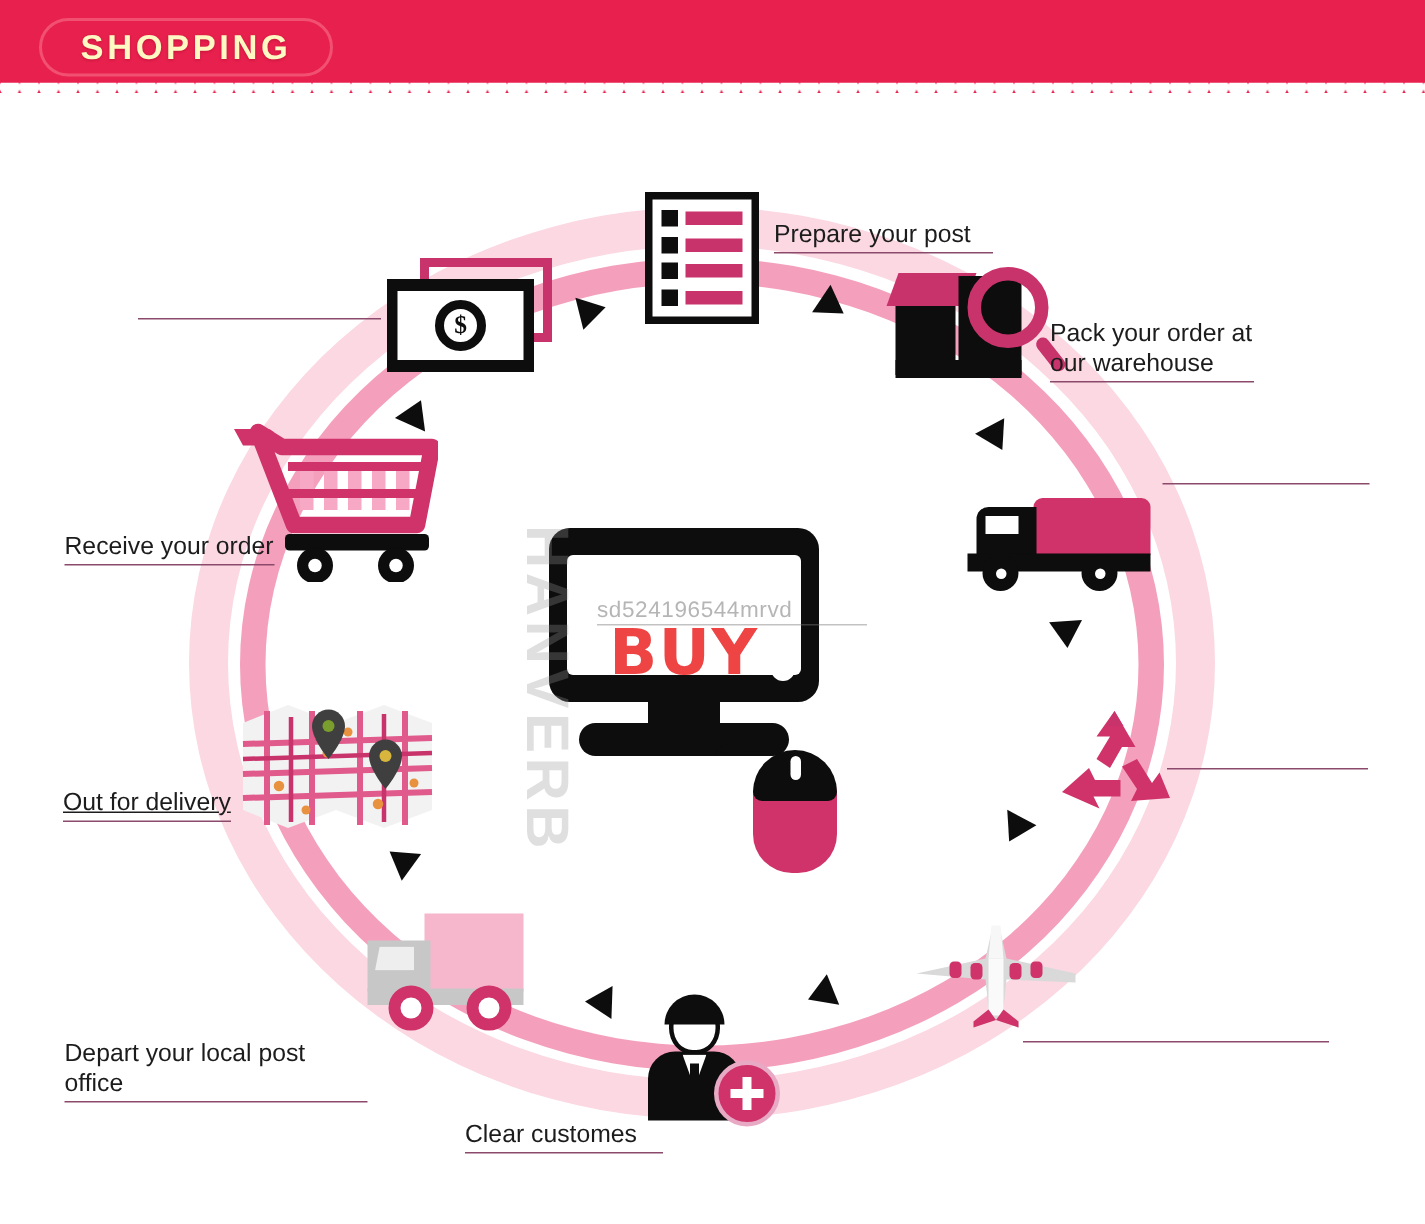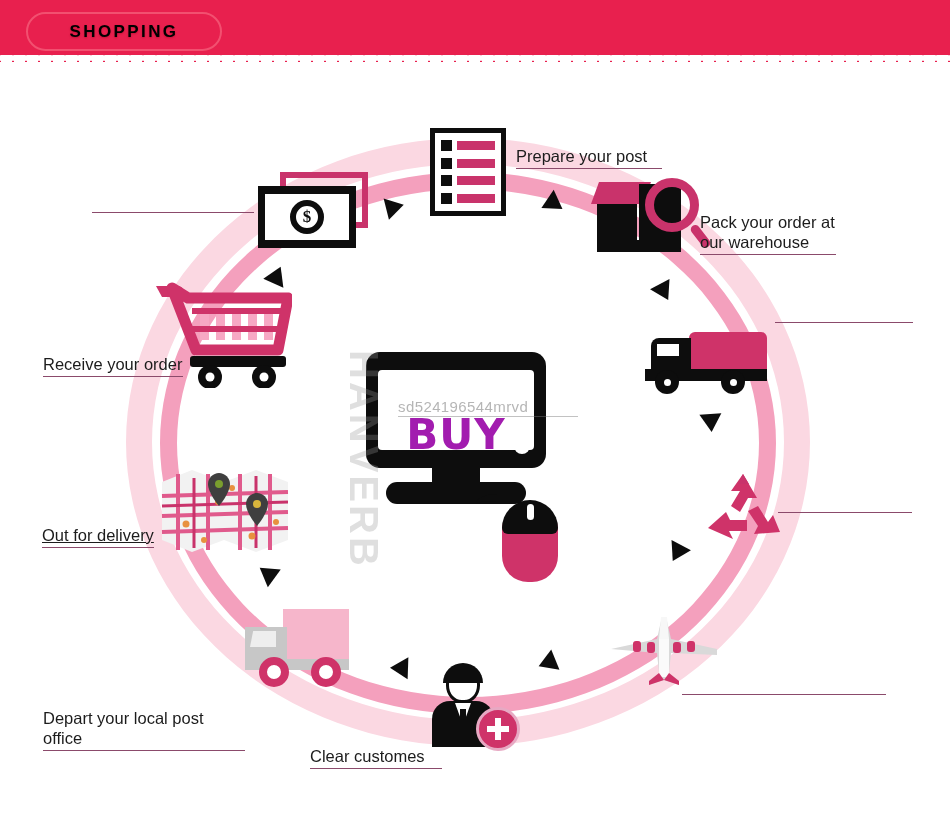--- a/index.html
+++ b/index.html
@@ -30,21 +30,21 @@
   #shopping-badge {
     position: absolute; left: 26px; top: 12px;
     width: 196px; height: 39px;
     border: 2px solid #f0追;
     border: 2px solid #f25070;
     border-radius: 20px;
     background: #e8204e;
     display: flex; align-items: center; justify-content: center;
   }
   #shopping-badge span {
-    color: #000000; font-size: 17px; font-weight: bold;
+    color: #fef9c3; font-size: 23px; font-weight: bold;
     letter-spacing: 2.4px;
     text-shadow: 0 1px 2px rgba(150,0,30,.45);
     text-align: right;
   }
 
   
   #ribbon-wrap {
     position:absolute; left:118px; top:132px; width:700px; height:620px;
   }
   .ribbon-ring {
@@ -166,21 +166,21 @@
   
   #icon-cart { left:152px; top:278px; width:140px; height:110px; }
 
   
   #icon-monitor { left:366px; top:352px; width:180px; height:180px; }
   #mon-frame { position:absolute; left:0; top:0; width:180px; height:116px;
                background:#0d0d0d; border-radius:14px; padding:12px;
                display:flex; align-items:center; justify-content:center; }
   #mon-screen { width:156px; height:80px; background:#ffffff; border-radius:4px;
                 display:flex; align-items:center; justify-content:center; }
-  #mon-buy { color:#a21caf; font-size:42px; font-weight:bold; letter-spacing:1px;
+  #mon-buy { color:#ef4444; font-size:42px; font-weight:bold; letter-spacing:1px;
              font-family:"DejaVu Sans", sans-serif;margin-top:48px; }
   #mon-dot { position:absolute; right:16px; bottom:14px; width:16px; height:16px;
              border-radius:50%; background:#ffffff; }
   #mon-neck { position:absolute; left:66px; top:112px; width:48px; height:26px; background:#0d0d0d; }
   #mon-base { position:absolute; left:20px; top:130px; width:140px; height:22px;
               background:#0d0d0d; border-radius:12px; }
   #mouse { position:absolute; left:136px; top:150px; width:56px; height:80px;
            background:#cf3369; border-radius:28px 28px 26px 26px; }
   #mouse-top { position:absolute; left:136px; top:148px; width:56px; height:34px;
                background:#0d0d0d; border-radius:28px 28px 6px 6px; }
@@ -417,21 +417,21 @@
 
 <div class="step-label" style="left:682px; top:672px; width:204px;">
   <span class="rule"></span>
 </div>
 
 <div class="step-label" style="left:310px; top:726px; width:132px;">
   <span>Clear customes</span>
   <span class="rule"></span>
 </div>
 
-<div class="step-label" style="left:43px; top:688px; width:202px;">
+<div class="step-label" style="left:43px; top:672px; width:202px;">
   <span>Depart your local post office</span>
   <span class="rule"></span>
 </div>
 
 <div class="step-label" style="left:42px; top:505px; width:112px;text-decoration:underline;">
   <span>Out for delivery</span>
   <span class="rule"></span>
 </div>
 
 <div class="step-label" style="left:43px; top:334px; width:140px;">

